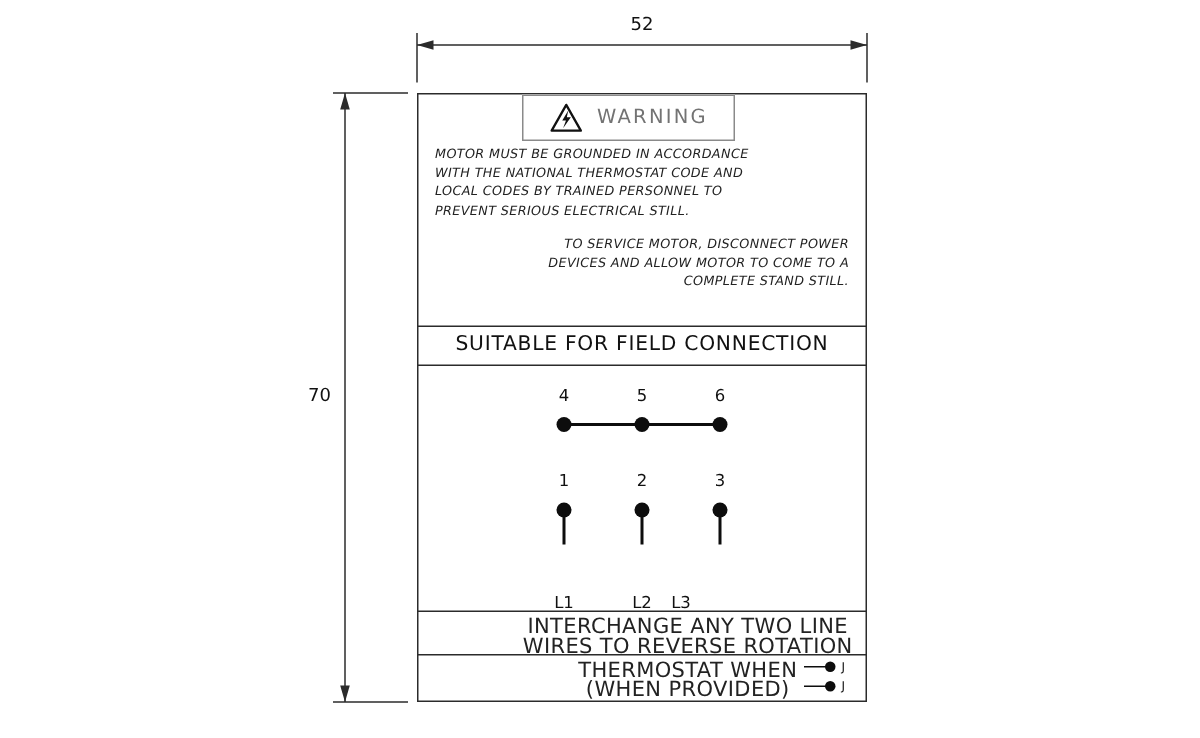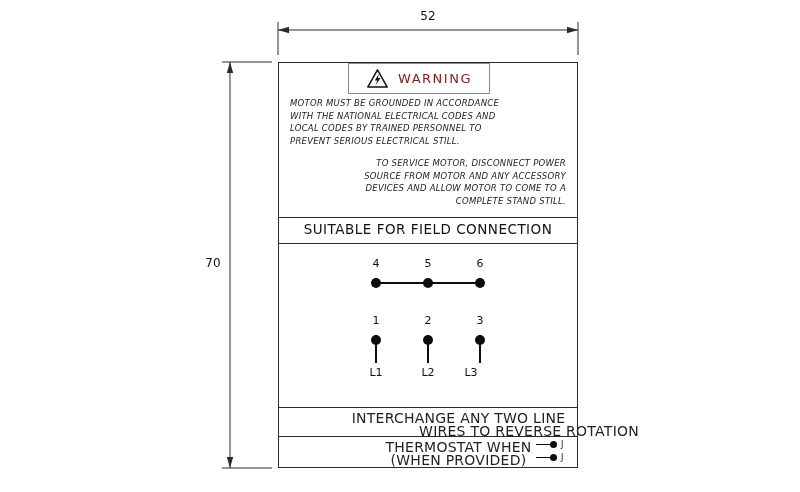--- a/index.html
+++ b/index.html
@@ -10,37 +10,37 @@
   .overlay{position:absolute;left:0;top:0;width:800px;height:492px;pointer-events:none;}
   .label-rect{position:absolute;left:278px;top:62px;width:300px;height:406px;border:1px solid #2b2b2b;box-sizing:border-box;}
   .dim-label{position:absolute;font-size:12px;color:#111;}
   .dim-w{left:278px;top:9px;width:300px;text-align:center;}
   .dim-h{left:201px;top:256px;width:24px;text-align:center;}
   .warning-box{
     position:absolute;left:348px;top:63px;width:142px;height:31px;
     border:1px solid #8a8a8a;box-sizing:border-box;
     display:flex;align-items:center;justify-content:center;gap:9px;background:#fff;
   }
-  .warning-title{font-size:13px;letter-spacing:1.5px;color:#7f1d1d;}
+  .warning-title{font-size:13px;letter-spacing:1.5px;color:#737373;}
   .body-block{position:absolute;left:290px;width:276px;}
   .p1{top:97px;}
   .p2{top:157px;text-align:right;}
   .body-line{font-size:8.5px;line-height:12.6px;letter-spacing:0.25px;color:#222;white-space:nowrap;font-style:italic;}
   .divider{position:absolute;left:278px;width:300px;height:0;border-top:1px solid #2b2b2b;}
   .d1{top:217px;}.d2{top:243px;}.d3{top:407px;}.d4{top:436px;}
   .section-title{
     position:absolute;left:278px;top:221px;width:300px;text-align:center;
     font-size:13.5px;letter-spacing:0.5px;color:#111;
   }
   .t-num{position:absolute;width:24px;text-align:center;font-size:11px;color:#111;}
   .t-dot{position:absolute;width:10px;height:10px;border-radius:50%;background:#0d0d0d;}
   .t-line{position:absolute;background:#0d0d0d;}
-  .lead-label{position:absolute;width:28px;text-align:center;font-size:11px;color:#111;}
+  .lead-label{position:absolute;width:28px;text-align:center;font-size:11px;color:#111;margin-top:29px;}
   .note-line{position:absolute;left:278px;width:361px;text-align:center;font-size:14px;letter-spacing:0.25px;color:#222;}
-  .n1{top:410px;}.n2{top:423px;text-align:right;}.th1{top:439px;}.th2{top:452px;text-align:center;}
+  .n1{top:410px;}.n2{top:423px;}.th1{top:439px;}.th2{top:452px;text-align:center;}
   .lead-dot{position:absolute;width:7px;height:7px;border-radius:50%;background:#0d0d0d;}
   .lead-wire{position:absolute;height:1px;background:#0d0d0d;}
   .j-label{position:absolute;font-size:8px;color:#111;}
 </style>
 </head>
 <body>
 
 <div class="canvas">
 
   <svg class="overlay" viewBox="0 0 800 492">
@@ -66,28 +66,27 @@
   <div class="warning-box">
     <svg width="23" height="21" viewBox="0 0 24 22">
       <path d="M12 2 L22.2 20 L1.8 20 Z" fill="none" stroke="#111" stroke-width="1.6" stroke-linejoin="round"></path>
       <polygon points="13.4,6 9.2,13 11.8,13 9.8,18.3 15.2,10.6 12.4,10.6" fill="#111"></polygon>
     </svg>
     <span class="warning-title">WARNING</span>
   </div>
 
   <div class="body-block p1">
     <div class="body-line">MOTOR MUST BE GROUNDED IN ACCORDANCE</div>
-    <div class="body-line">WITH THE NATIONAL ELECTRICAL CODES AND</div>
+    <div class="body-line">WITH THE NATIONAL THERMOSTAT CODE AND</div>
     <div class="body-line">LOCAL CODES BY TRAINED PERSONNEL TO</div>
     <div class="body-line">PREVENT SERIOUS ELECTRICAL STILL.</div>
   </div>
 
   <div class="body-block p2">
     <div class="body-line">TO SERVICE MOTOR, DISCONNECT POWER</div>
-    <div class="body-line">SOURCE FROM MOTOR AND ANY ACCESSORY</div>
     <div class="body-line">DEVICES AND ALLOW MOTOR TO COME TO A</div>
     <div class="body-line">COMPLETE STAND STILL.</div>
   </div>
 
   <div class="divider d1"></div>
   <div class="divider d2"></div>
   <div class="divider d3"></div>
   <div class="divider d4"></div>
 
   <div class="section-title">SUITABLE FOR FIELD CONNECTION</div>
@@ -107,21 +106,21 @@
 
   <div class="t-dot" style="left:371px;top:335px;"></div>
   <div class="t-dot" style="left:423px;top:335px;"></div>
   <div class="t-dot" style="left:475px;top:335px;"></div>
   <div class="t-line" style="left:375px;top:340px;width:1.5px;height:23px;"></div>
   <div class="t-line" style="left:427px;top:340px;width:1.5px;height:23px;"></div>
   <div class="t-line" style="left:479px;top:340px;width:1.5px;height:23px;"></div>
 
   <div class="lead-label" style="left:362px;top:366px;">L1</div>
   <div class="lead-label" style="left:414px;top:366px;">L2</div>
-  <div class="lead-label" style="left:457px;top:366px;">L3</div>
+  <div class="lead-label" style="left:440px;top:366px;">L3</div>
 
   <div class="note-line n1">INTERCHANGE ANY TWO LINE</div>
   <div class="note-line n2">WIRES TO REVERSE ROTATION</div>
 
   <div class="note-line th1">THERMOSTAT WHEN</div>
   <div class="note-line th2">(WHEN PROVIDED)</div>
 
   <div class="lead-wire" style="left:536px;top:444px;width:15px;"></div>
   <div class="lead-dot" style="left:550px;top:441px;"></div>
   <div class="j-label" style="left:561px;top:440px;">J</div>

